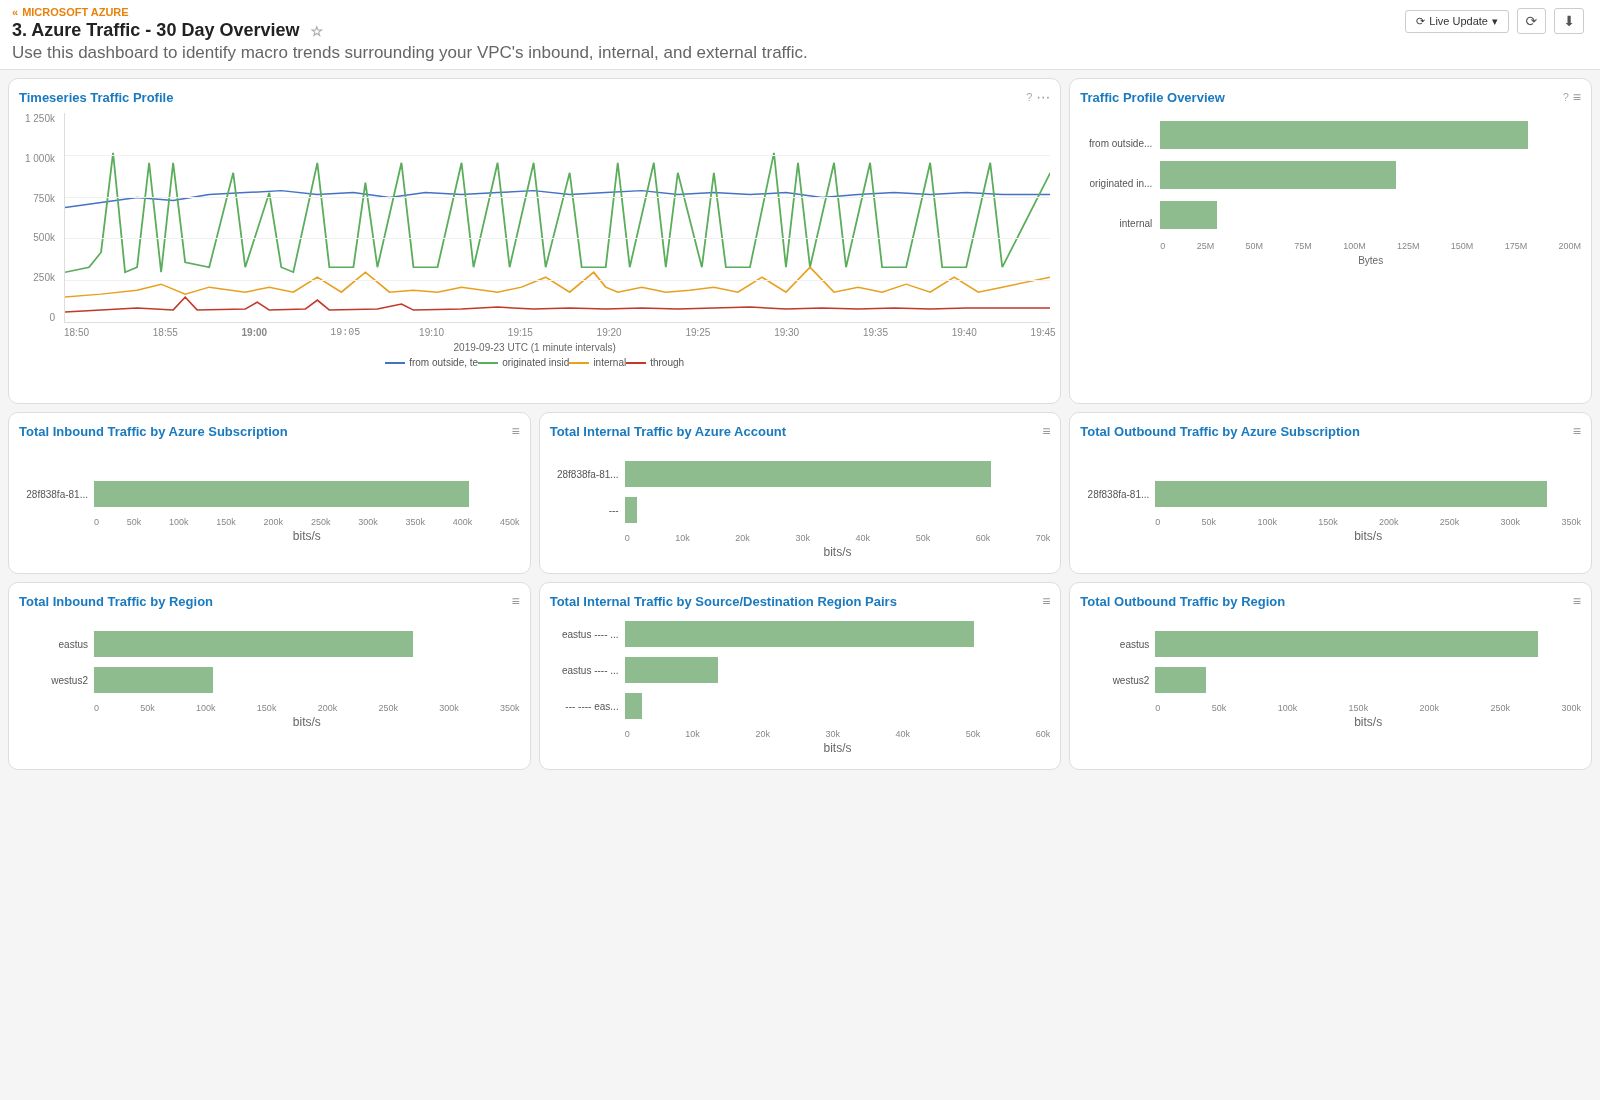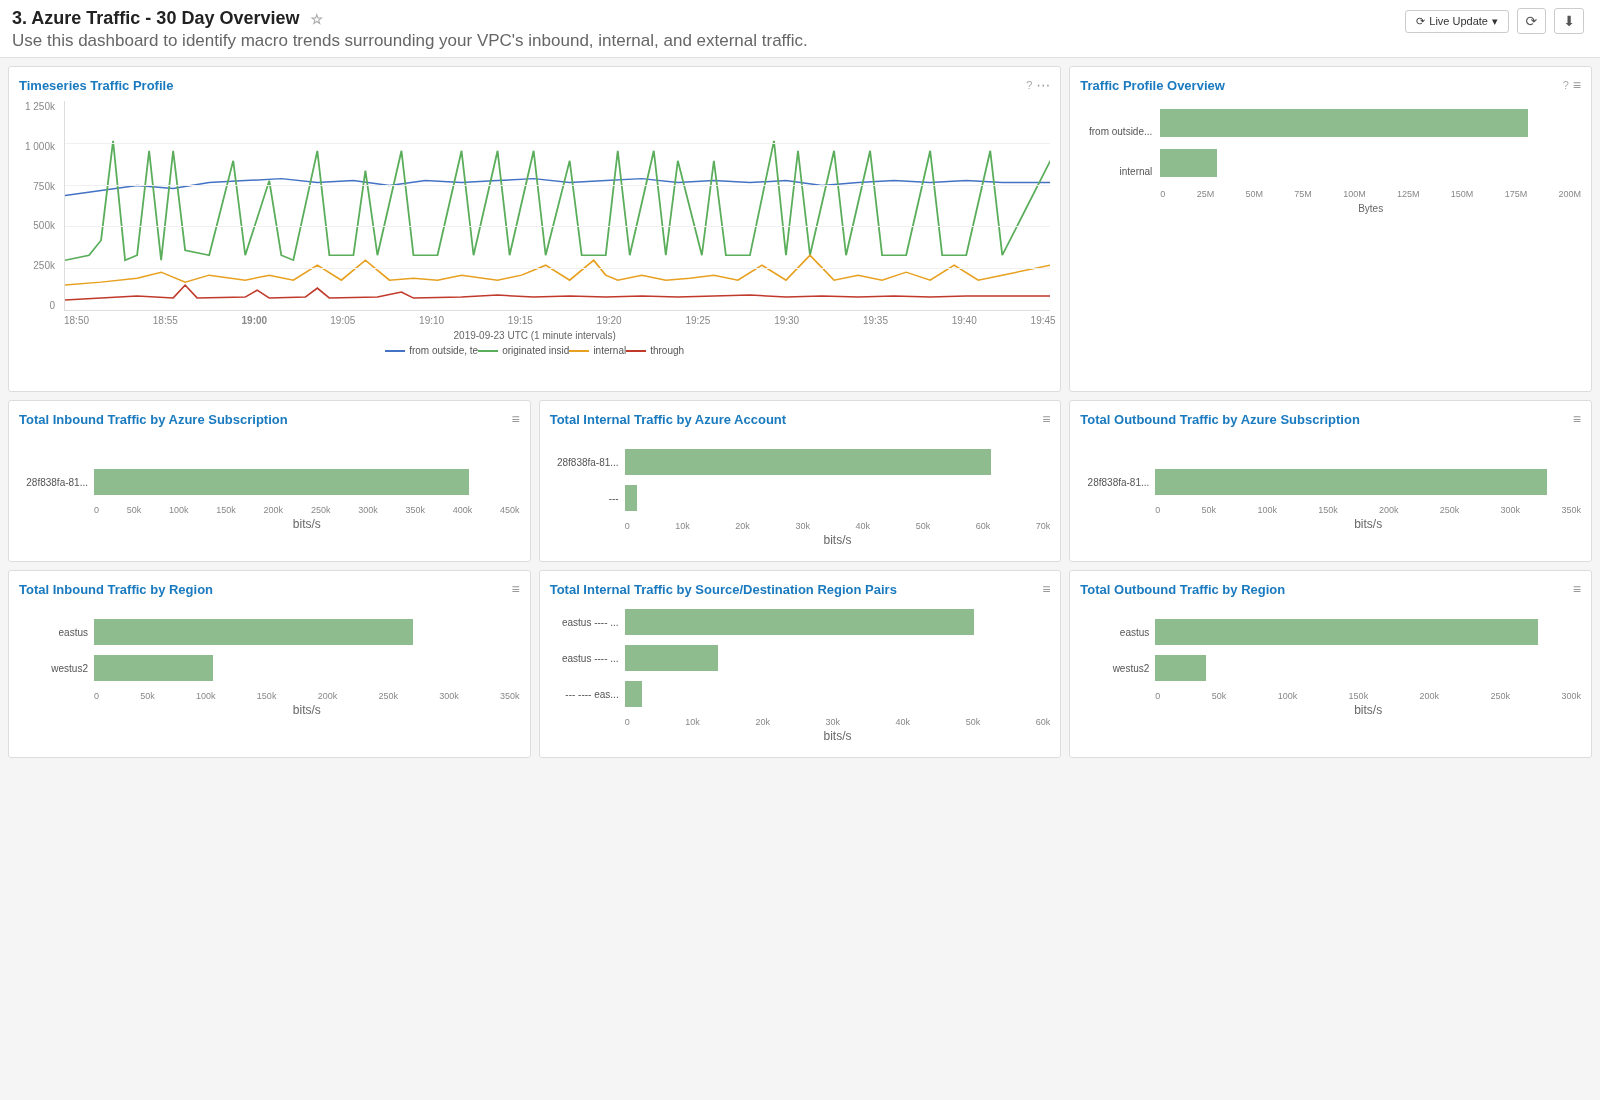--- a/index.html
+++ b/index.html
@@ -13,21 +13,21 @@
     .page-subtitle { font-size: 17px; color: #666; }
     
     .top-bar { position: absolute; top: 8px; right: 16px; display: flex; align-items: center; gap: 8px; }
     .live-update-btn { border: 1px solid #ccc; background: #fff; padding: 4px 10px; border-radius: 3px; font-size: 11px; cursor: pointer; display: flex; align-items: center; gap: 4px; color: #333; }
     .icon-btn { border: 1px solid #ccc; background: #fff; padding: 4px 8px; border-radius: 3px; cursor: pointer; color: #555; font-size: 14px; }
     
     .header-wrapper { position: relative; }
     
     .dashboard { padding: 8px; display: grid; grid-template-columns: 1fr 1fr 1fr; grid-template-rows: auto auto auto; gap: 8px; }
     
-    .panel { background: #fff; border: 1px solid #ddd; border-radius: 3px; padding: 10px; }
+    .panel { background: #fff; border: 1px solid #ddd; border-radius: 10px; padding: 10px; }
     .panel-wide { grid-column: span 2; }
     .panel-header { display: flex; justify-content: space-between; align-items: center; margin-bottom: 8px; }
     .panel-title { color: #1a7abf; font-size: 13px; font-weight: bold; }
     .panel-icon { color: #999; font-size: 14px; cursor: pointer; }
     .help-icon { color: #aaa; font-size: 11px; margin-left: 4px; cursor: pointer; }
     
     
     .chart-area { width: 100%; position: relative; }
     
     
@@ -57,20 +57,21 @@
     .small-hbar-bar-container { flex: 1; position: relative; height: 26px; }
     .small-hbar-bar { height: 26px; background: #8fbc8f; }
     .small-hbar-xaxis { display: flex; justify-content: space-between; margin-top: 2px; color: #888; font-size: 9px; padding-left: 75px; }
     .small-hbar-xlabel { text-align: center; margin-top: 2px; font-size: 12px; color: #666; padding-left: 75px; }
   </style>
 </head>
 <body>
 
 <div class="header-wrapper">
   <div class="header">
+    <div class="ms-azure-label">MICROSOFT AZURE</div>
     <div class="page-title">
       <span>3. Azure Traffic - 30 Day Overview</span>
       <span class="star">☆</span>
     </div>
     <div class="page-subtitle">Use this dashboard to identify macro trends surrounding your VPC's inbound, internal, and external traffic.</div>
   </div>
   <div class="top-bar">
     <button class="live-update-btn">
       <span>⟳</span>
       <span>Live Update</span>
@@ -118,21 +119,21 @@
 
             <polyline fill="none" stroke="#e8a020" stroke-width="1.5" points="0,185 30,182 60,178 80,172 100,182 120,175 150,180 170,175 190,180 210,165 230,180 250,160 270,180 290,178 310,180 330,175 360,180 380,175 400,165 420,180 440,160 450,175 460,180 480,175 500,180 520,178 540,175 560,180 580,165 600,180 620,155 640,180 660,175 680,180 700,172 720,180 740,165 760,180 780,175 820,165"></polyline>
 
             <polyline fill="none" stroke="#c0392b" stroke-width="1.5" points="0,200 30,198 60,196 90,198 100,185 110,198 150,197 160,190 170,198 200,197 210,188 220,198 260,197 280,192 290,198 330,197 360,195 390,197 420,196 450,197 480,196 510,197 540,196 570,195 600,197 630,196 660,197 690,196 720,197 750,196 820,196"></polyline>
           </svg>
         </div>
         <div class="ts-xaxis">
           <span style="position:absolute;left:0%;">18:50</span>
           <span style="position:absolute;left:9%;">18:55</span>
           <span style="position:absolute;left:18%;font-weight:bold;">19:00</span>
-          <span style="position:absolute;left:27%;">19:05</span>
+          <span style="position:absolute;left:27%;font-family:Liberation Mono, monospace;">19:05</span>
           <span style="position:absolute;left:36%;">19:10</span>
           <span style="position:absolute;left:45%;">19:15</span>
           <span style="position:absolute;left:54%;">19:20</span>
           <span style="position:absolute;left:63%;">19:25</span>
           <span style="position:absolute;left:72%;">19:30</span>
           <span style="position:absolute;left:81%;">19:35</span>
           <span style="position:absolute;left:90%;">19:40</span>
           <span style="position:absolute;left:98%;">19:45</span>
         </div>
         <div class="ts-xlabel" style="position:absolute;bottom:0;left:50%;transform:translateX(-50%);font-size:10px;color:#666;">2019-09-23 UTC (1 minute intervals)</div>
@@ -167,20 +168,26 @@
       </div>
     </div>
     <div class="hbar-chart chart-area">
       <div class="hbar-row">
         <div class="hbar-label">from outside...</div>
         <div class="hbar-bar-container">
           <div class="hbar-bar" style="width:87.5%;"></div>
         </div>
       </div>
       <div class="hbar-row">
+        <div class="hbar-label">originated in...</div>
+        <div class="hbar-bar-container">
+          <div class="hbar-bar" style="width:56%;"></div>
+        </div>
+      </div>
+      <div class="hbar-row">
         <div class="hbar-label">internal</div>
         <div class="hbar-bar-container">
           <div class="hbar-bar" style="width:13.5%;"></div>
         </div>
       </div>
       <div class="hbar-xaxis">
         <span>0</span>
           <span>25M</span>
           <span>50M</span>
           <span>75M</span>

